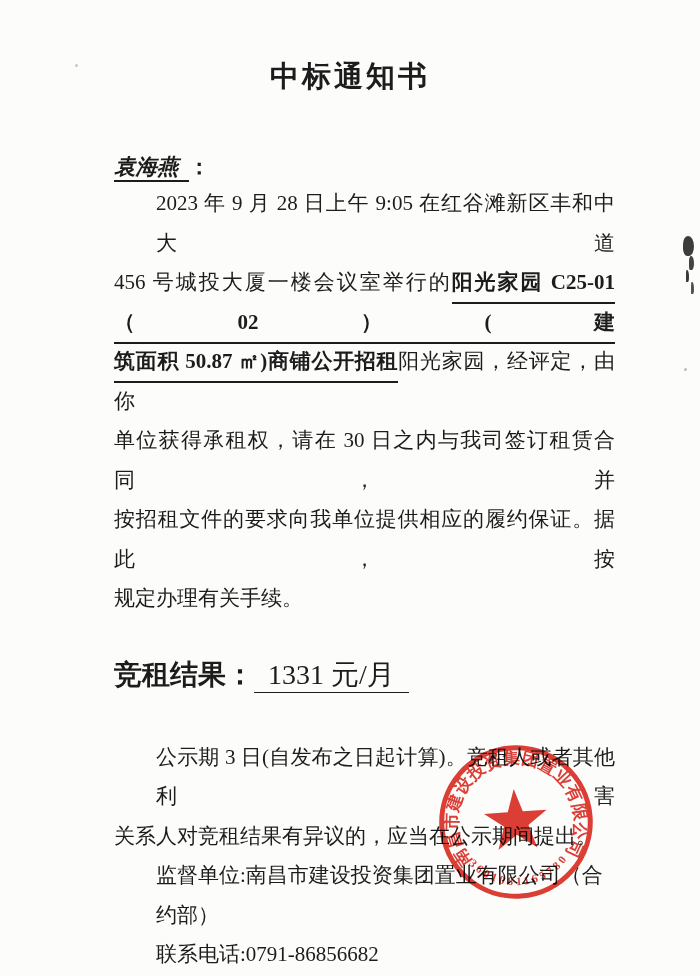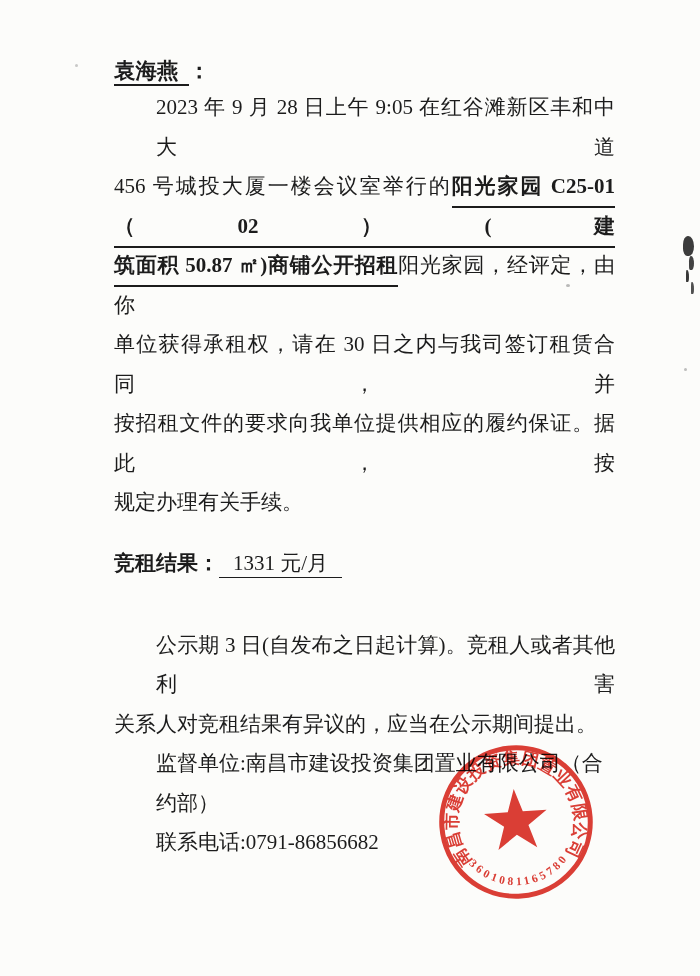--- a/index.html
+++ b/index.html
@@ -26,35 +26,36 @@
   .recipient{
     margin-top:56px;
     line-height:30px;
     font-size:21.5px;
     font-weight:bold;
   }
   .recipient .name{
     border-bottom:2px solid #1c1c1c;
     padding-right:10px;
     padding-bottom:1px;
+    font-style:italic;
   }
   .para{ font-size:21px; }
   .para .line{ line-height:39.5px; }
   .j{ text-align:justify; text-align-last:justify; }
   .indent{ padding-left:42px; }
   .p1{ margin-top:2px; }
   .hl{
     font-weight:bold;
     border-bottom:2px solid #1c1c1c;
     padding-bottom:8px;
   }
   .result{
-    margin-top:20px;
+    margin-top:36px;
     line-height:40px;
-    font-size:21px;
+    font-size:28px;
   }
   .result .label{ font-weight:bold; }
   .result .uval{
     border-bottom:1.5px solid #1c1c1c;
     padding:0 14px 2px 14px;
   }
   .p2{ margin-top:43px; }
   .stamp{
     position:absolute;
     left:406px;top:712px;
@@ -78,20 +79,21 @@
   .dot{ position:absolute;border-radius:50%;background:#8a8a8a; }
   .dot.d1{ left:75px;top:64px;width:3px;height:3px;opacity:.45; }
   .dot.d2{ left:566px;top:284px;width:4px;height:3px;opacity:.6; }
   .dot.d3{ left:684px;top:368px;width:3px;height:3px;opacity:.55; }
 </style>
 </head>
 <body>
 
 <div class="page">
 
+  <div class="title">中标通知书</div>
 
   <div class="content">
 
     <div class="recipient">
       <span class="name">袁海燕</span><span>：</span>
     </div>
 
     <div class="para p1">
       <div class="line j indent">2023 年 9 月 28 日上午 9:05 在红谷滩新区丰和中大道</div>
       <div class="line j"><span>456 号城投大厦一楼会议室举行的</span><span class="hl">阳光家园 C25-01（02）(建</span></div>

